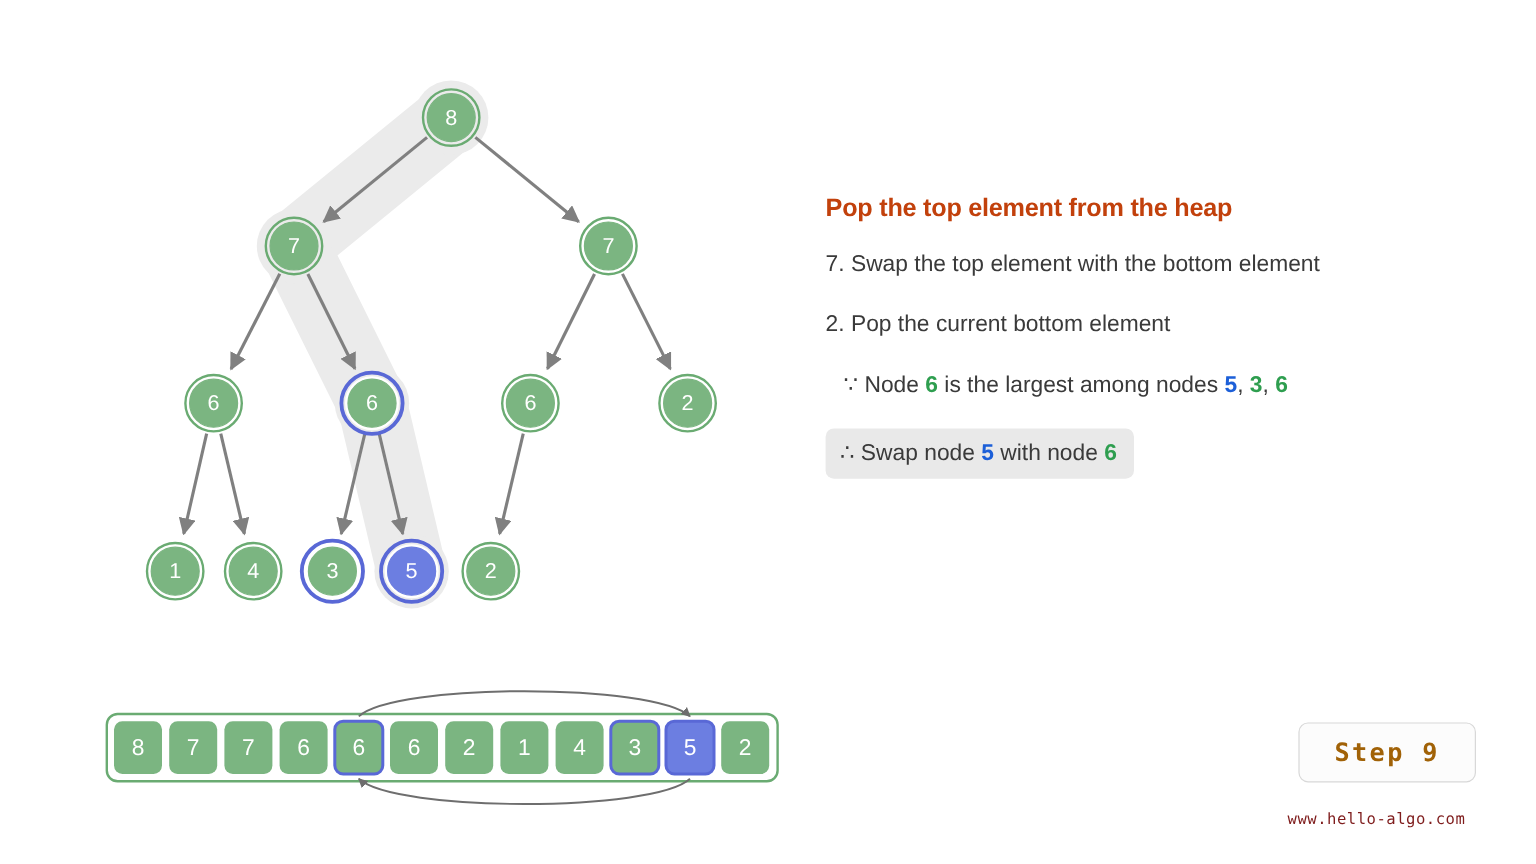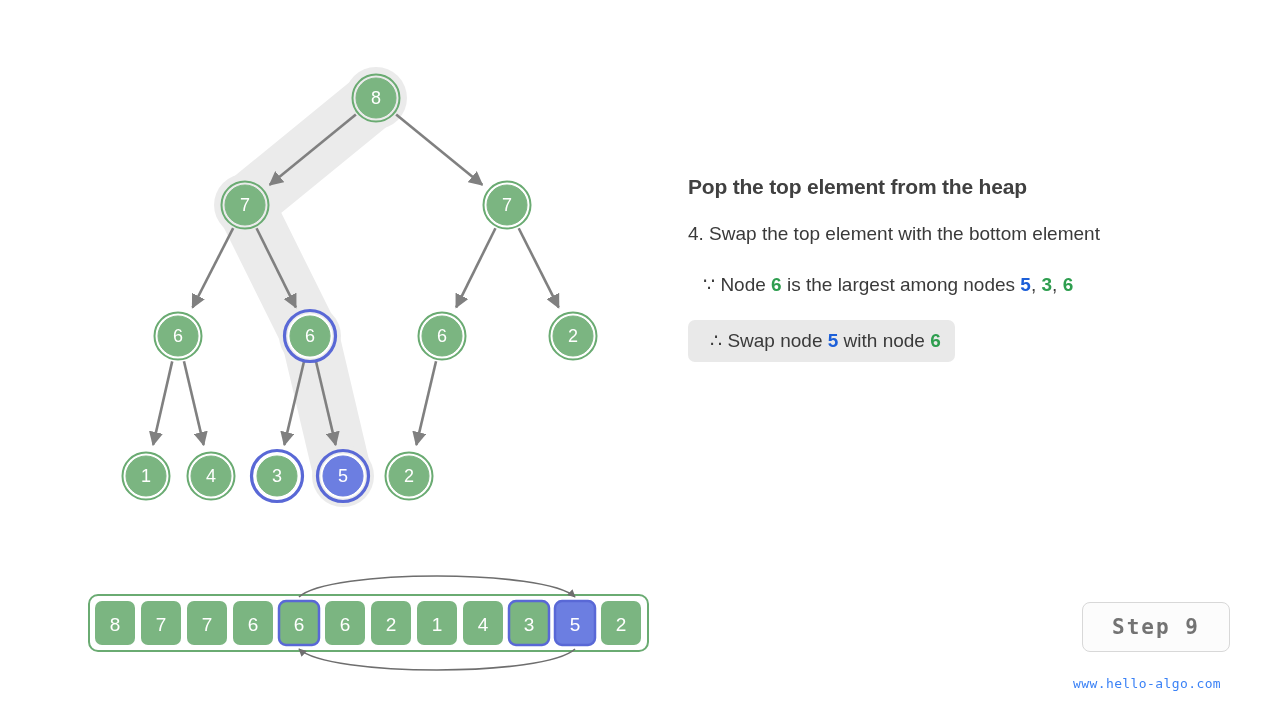--- a/index.html
+++ b/index.html
@@ -7,50 +7,50 @@
     width:1280px;height:720px;background:#ffffff;
     font-family:"Liberation Sans","DejaVu Sans",sans-serif;
     overflow:hidden;position:relative;
   }
   #stage{position:absolute;left:0;top:0;width:1280px;height:720px;}
   #treeSvg{position:absolute;left:0;top:0;width:1280px;height:720px;}
 
   
   .panel{position:absolute;left:688px;top:162px;width:560px;}
   .panel .title{
-    font-size:21px;font-weight:bold;color:#404040;letter-spacing:-0.2px;
-    margin:13px 0 24px 0;
+    font-size:21px;font-weight:bold;color:#c2410c;letter-spacing:-0.2px;
+    margin:0 0 24px 0;
   }
   .panel .step{
     font-size:19px;color:#3a3a3a;margin:0 0 28px 0;white-space:nowrap;
   }
   .reason{
     font-size:19px;color:#3a3a3a;margin:0 0 24px 0;padding-left:15px;white-space:nowrap;
   }
   .concl-wrap{display:inline-block;}
   .concl{
     font-size:19px;color:#3a3a3a;background:#e9e9e9;border-radius:7px;
-    padding:9px 14px 10px 22px;display:inline-block;white-space:nowrap;
+    padding:9px 14px 10px 12px;display:inline-block;white-space:nowrap;
   }
   .num-green{color:#2e9e4f;font-weight:bold;}
   .num-blue{color:#1c5fd8;font-weight:bold;}
 
   
   .step-badge{
     position:absolute;left:1082px;top:602px;width:148px;height:50px;
     border:1px solid #d8d8d8;border-radius:8px;background:#fcfcfc;
     display:flex;align-items:center;justify-content:center;
     font-family:"DejaVu Sans Mono","Liberation Mono",monospace;
-    font-size:21px;font-weight:bold;color:#737373;letter-spacing:2px;
+    font-size:21px;font-weight:bold;color:#a16207;letter-spacing:2px;
     box-sizing:border-box;
   }
   .watermark{
     position:absolute;left:1073px;top:676px;
     font-family:"DejaVu Sans Mono","Liberation Mono",monospace;
-    font-size:13px;color:#3b82f6;letter-spacing:0.4px;
+    font-size:13px;color:#7f1d1d;letter-spacing:0.4px;
   }
 </style>
 </head>
 <body>
 
 <div id="stage">
 
   <svg id="treeSvg" viewBox="0 0 1280 720" xmlns="http://www.w3.org/2000/svg">
     <defs>
       <marker id="arrowEdge" viewBox="0 0 10 10" refX="9" refY="5" markerWidth="5.5" markerHeight="5.5" orient="auto-start-reverse">
@@ -197,21 +197,22 @@
         </g>
       </g>
     <g id="g-swaparrow">
         <path d="M299,597 C329,569 545,569 575,597" fill="none" stroke="#6e6e6e" stroke-width="1.6" marker-end="url(#arrowSwap)"></path>
         <path d="M575,649 C545,677 329,677 299,649" fill="none" stroke="#6e6e6e" stroke-width="1.6" marker-end="url(#arrowSwap)"></path>
       </g>
   </svg>
 
   <div class="panel">
     <div class="title">Pop the top element from the heap</div>
-    <div class="step">4. Swap the top element with the bottom element</div>
+    <div class="step">7. Swap the top element with the bottom element</div>
+    <div class="step">2. Pop the current bottom element</div>
 
     <div class="reason"><span>∵</span><span>&nbsp;</span><span>Node </span><span class="num-green">6</span><span> is the largest among nodes </span><span class="num-blue">5</span><span>, </span><span class="num-green">3</span><span>, </span><span class="num-green">6</span></div>
 
     <div class="concl-wrap">
       <div class="concl"><span>∴</span><span>&nbsp;</span><span>Swap node </span><span class="num-blue">5</span><span> with node </span><span class="num-green">6</span></div>
     </div>
   </div>
 
   <div class="step-badge">Step 9</div>
   <div class="watermark">www.hello-algo.com</div>

